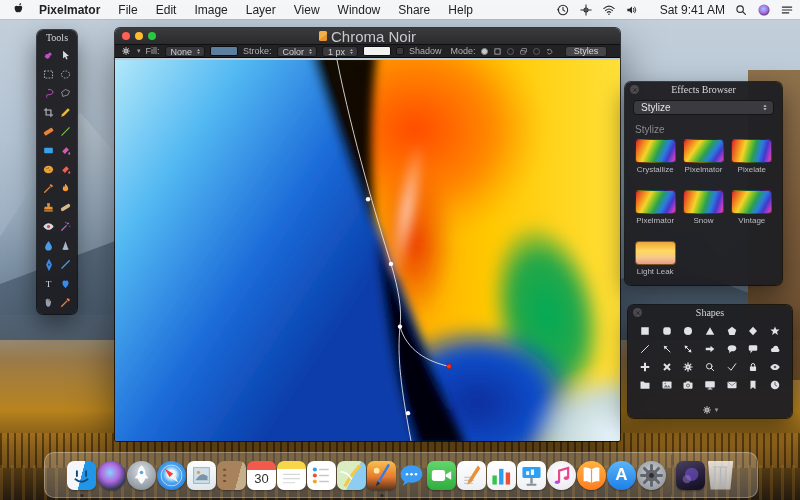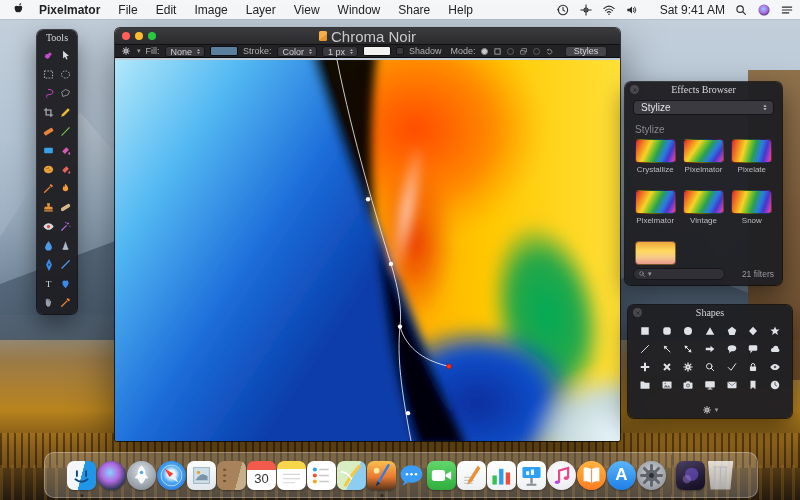--- a/index.html
+++ b/index.html
@@ -570,44 +570,32 @@
         </div>
         <div class="fx-cell">
           <div class="fx-thumb" style="background: linear-gradient(105deg, rgb(216, 38, 44), rgb(240, 120, 32) 15%, rgb(245, 211, 39) 32%, rgb(108, 192, 44) 46%, rgb(42, 158, 85) 56%, rgb(42, 125, 224) 70%, rgb(68, 56, 200) 82%, rgb(192, 60, 200) 94%, rgb(224, 72, 96));"></div>
           <div class="fx-label">Pixelate</div>
         </div>
         <div class="fx-cell">
           <div class="fx-thumb" style="background: linear-gradient(118deg, rgb(216, 38, 44), rgb(240, 120, 32) 15%, rgb(245, 211, 39) 32%, rgb(108, 192, 44) 46%, rgb(42, 158, 85) 56%, rgb(42, 125, 224) 70%, rgb(68, 56, 200) 82%, rgb(192, 60, 200) 94%, rgb(224, 72, 96));"></div>
           <div class="fx-label">Pixelmator</div>
         </div>
         <div class="fx-cell">
+          <div class="fx-thumb" style="background: linear-gradient(108deg, rgb(216, 38, 44), rgb(240, 120, 32) 15%, rgb(245, 211, 39) 32%, rgb(108, 192, 44) 46%, rgb(42, 158, 85) 56%, rgb(42, 125, 224) 70%, rgb(68, 56, 200) 82%, rgb(192, 60, 200) 94%, rgb(224, 72, 96));"></div>
+          <div class="fx-label">Snow</div>
+        </div>
+        <div class="fx-cell">
           <div class="fx-thumb" style="background: linear-gradient(118deg, rgb(216, 38, 44), rgb(240, 120, 32) 15%, rgb(245, 211, 39) 32%, rgb(108, 192, 44) 46%, rgb(42, 158, 85) 56%, rgb(42, 125, 224) 70%, rgb(68, 56, 200) 82%, rgb(192, 60, 200) 94%, rgb(224, 72, 96));"></div>
           <div class="fx-label">Vintage</div>
-        </div>
-        <div class="fx-cell">
-          <div class="fx-thumb" style="background: linear-gradient(108deg, rgb(216, 38, 44), rgb(240, 120, 32) 15%, rgb(245, 211, 39) 32%, rgb(108, 192, 44) 46%, rgb(42, 158, 85) 56%, rgb(42, 125, 224) 70%, rgb(68, 56, 200) 82%, rgb(192, 60, 200) 94%, rgb(224, 72, 96));"></div>
-          <div class="fx-label">Snow</div>
         </div>
         <div class="fx-cell">
           <div class="fx-thumb" style="background: linear-gradient(rgb(240, 164, 60), rgb(255, 217, 94) 40%, rgb(245, 201, 138) 70%, rgb(235, 154, 142));"></div>
           <div class="fx-label">Light Leak</div>
         </div>
       </div>
-    <div class="fx-footer">
-      <div class="fx-search">
-        <span id="fx-mag" style="width:8px;height:8px;display:inline-flex;">
-            <svg viewBox="0 0 24 24" width="100%" height="100%">
-              <circle cx="10.5" cy="10.5" r="5.5" fill="none" stroke="#9a9aa0" stroke-width="2" stroke-linecap="round" stroke-linejoin="round"></circle>
-              <path d="M14.8 14.8 19.5 19.5" fill="none" stroke="#9a9aa0" stroke-width="2" stroke-linecap="round" stroke-linejoin="round"></path>
-            </svg>
-          </span>
-        <span class="caret">▾</span>
-      </div>
-      <span class="fx-count">21 filters</span>
-    </div>
   </div>
 
   <div class="panel shapes-panel">
     <div class="panel-close" id="sh-close">
         <svg viewBox="0 0 24 24" width="100%" height="100%">
           <path d="M6.5 6.5 17.5 17.5M17.5 6.5 6.5 17.5" stroke="#1c1c20" stroke-width="2.6" stroke-linecap="round"></path>
         </svg>
       </div>
     <div class="panel-title">Shapes</div>
     <div class="shapes-grid" id="shapes-grid">

